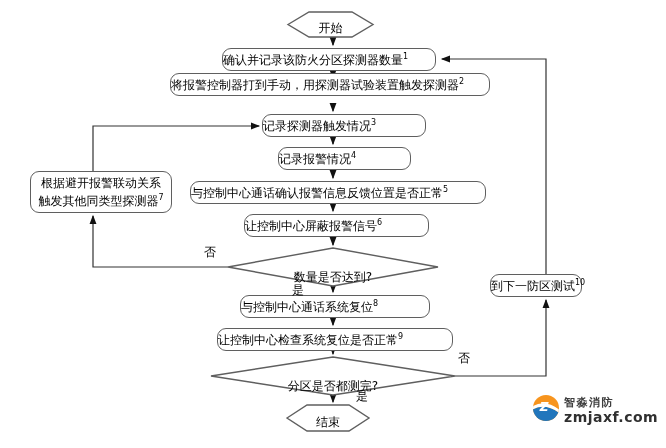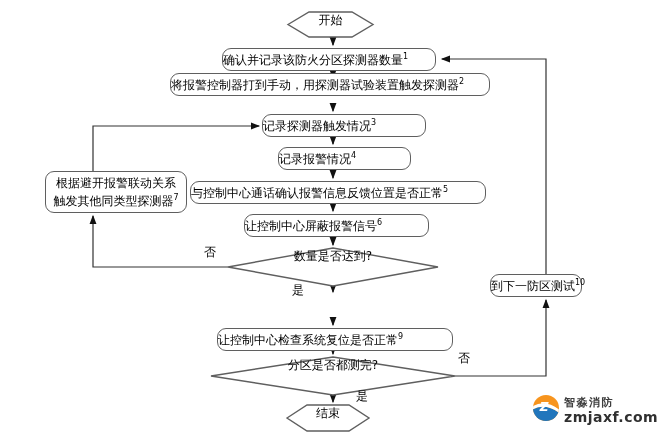--- a/index.html
+++ b/index.html
@@ -12,21 +12,21 @@
     position:absolute;box-sizing:border-box;background:#fff;
     border:1.4px solid #5f5f5f;border-radius:9px;
     display:flex;align-items:center;justify-content:flex-start;
     font-size:12px;line-height:14px;
   }
   .node .t{white-space:nowrap;}
   .node.wrap{padding:2px 5px;}
   .node.wrap .t{white-space:normal;text-align:center;line-height:18px;}
   .node sup{font-size:8px;line-height:0;}
   .shape-label{
-    position:absolute;display:flex;align-items:flex-start;justify-content:center;
+    position:absolute;display:flex;align-items:flex-end;justify-content:center;
     font-size:12px;background:transparent;pointer-events:none;
   }
   .edge-label{position:absolute;font-size:12px;line-height:13px;}
   .logo{position:absolute;left:532px;top:394px;display:flex;gap:4px;align-items:flex-start;}
   .logo-brand{font-size:11px;font-weight:bold;color:#3d3d3d;letter-spacing:1.5px;line-height:17px;}
   .logo-domain{font-size:14px;font-weight:bold;color:#303030;line-height:12px;letter-spacing:0.5px;}
 </style>
 </head>
 <body>
 
@@ -83,25 +83,28 @@
   </div>
   <div class="node" style="left:278px;top:147px;width:133px;height:23px">
     <span class="t"><span>记录报警情况</span><sup>4</sup></span>
   </div>
   <div class="node" style="left:190px;top:181px;width:296px;height:23px">
     <span class="t"><span>与控制中心通话确认报警信息反馈位置是否正常</span><sup>5</sup></span>
   </div>
   <div class="node" style="left:244px;top:214px;width:185px;height:23px">
     <span class="t"><span>让控制中心屏蔽报警信号</span><sup>6</sup></span>
   </div>
+  <div class="node" style="left:240px;top:295px;width:190px;height:23px">
+    <span class="t"><span>与控制中心通话系统复位</span><sup>8</sup></span>
+  </div>
   <div class="node" style="left:217px;top:328px;width:236px;height:23px">
     <span class="t"><span>让控制中心检查系统复位是否正常</span><sup>9</sup></span>
   </div>
 
-  <div class="node wrap" style="left:45px;top:171px;width:142px;height:42px">
+  <div class="node wrap" style="left:30px;top:171px;width:142px;height:42px">
     <span class="t"><span>根据避开报警联动关系触发其他同类型探测器</span><sup>7</sup></span>
   </div>
   <div class="node" style="left:490px;top:274px;width:92px;height:23px">
     <span class="t"><span>到下一防区测试</span><sup>10</sup></span>
   </div>
 
   <div class="shape-label" style="left:228px;top:248px;width:210px;height:38px">
     <span>数量是否达到?</span>
   </div>
   <div class="shape-label" style="left:211px;top:357px;width:244px;height:38px">

